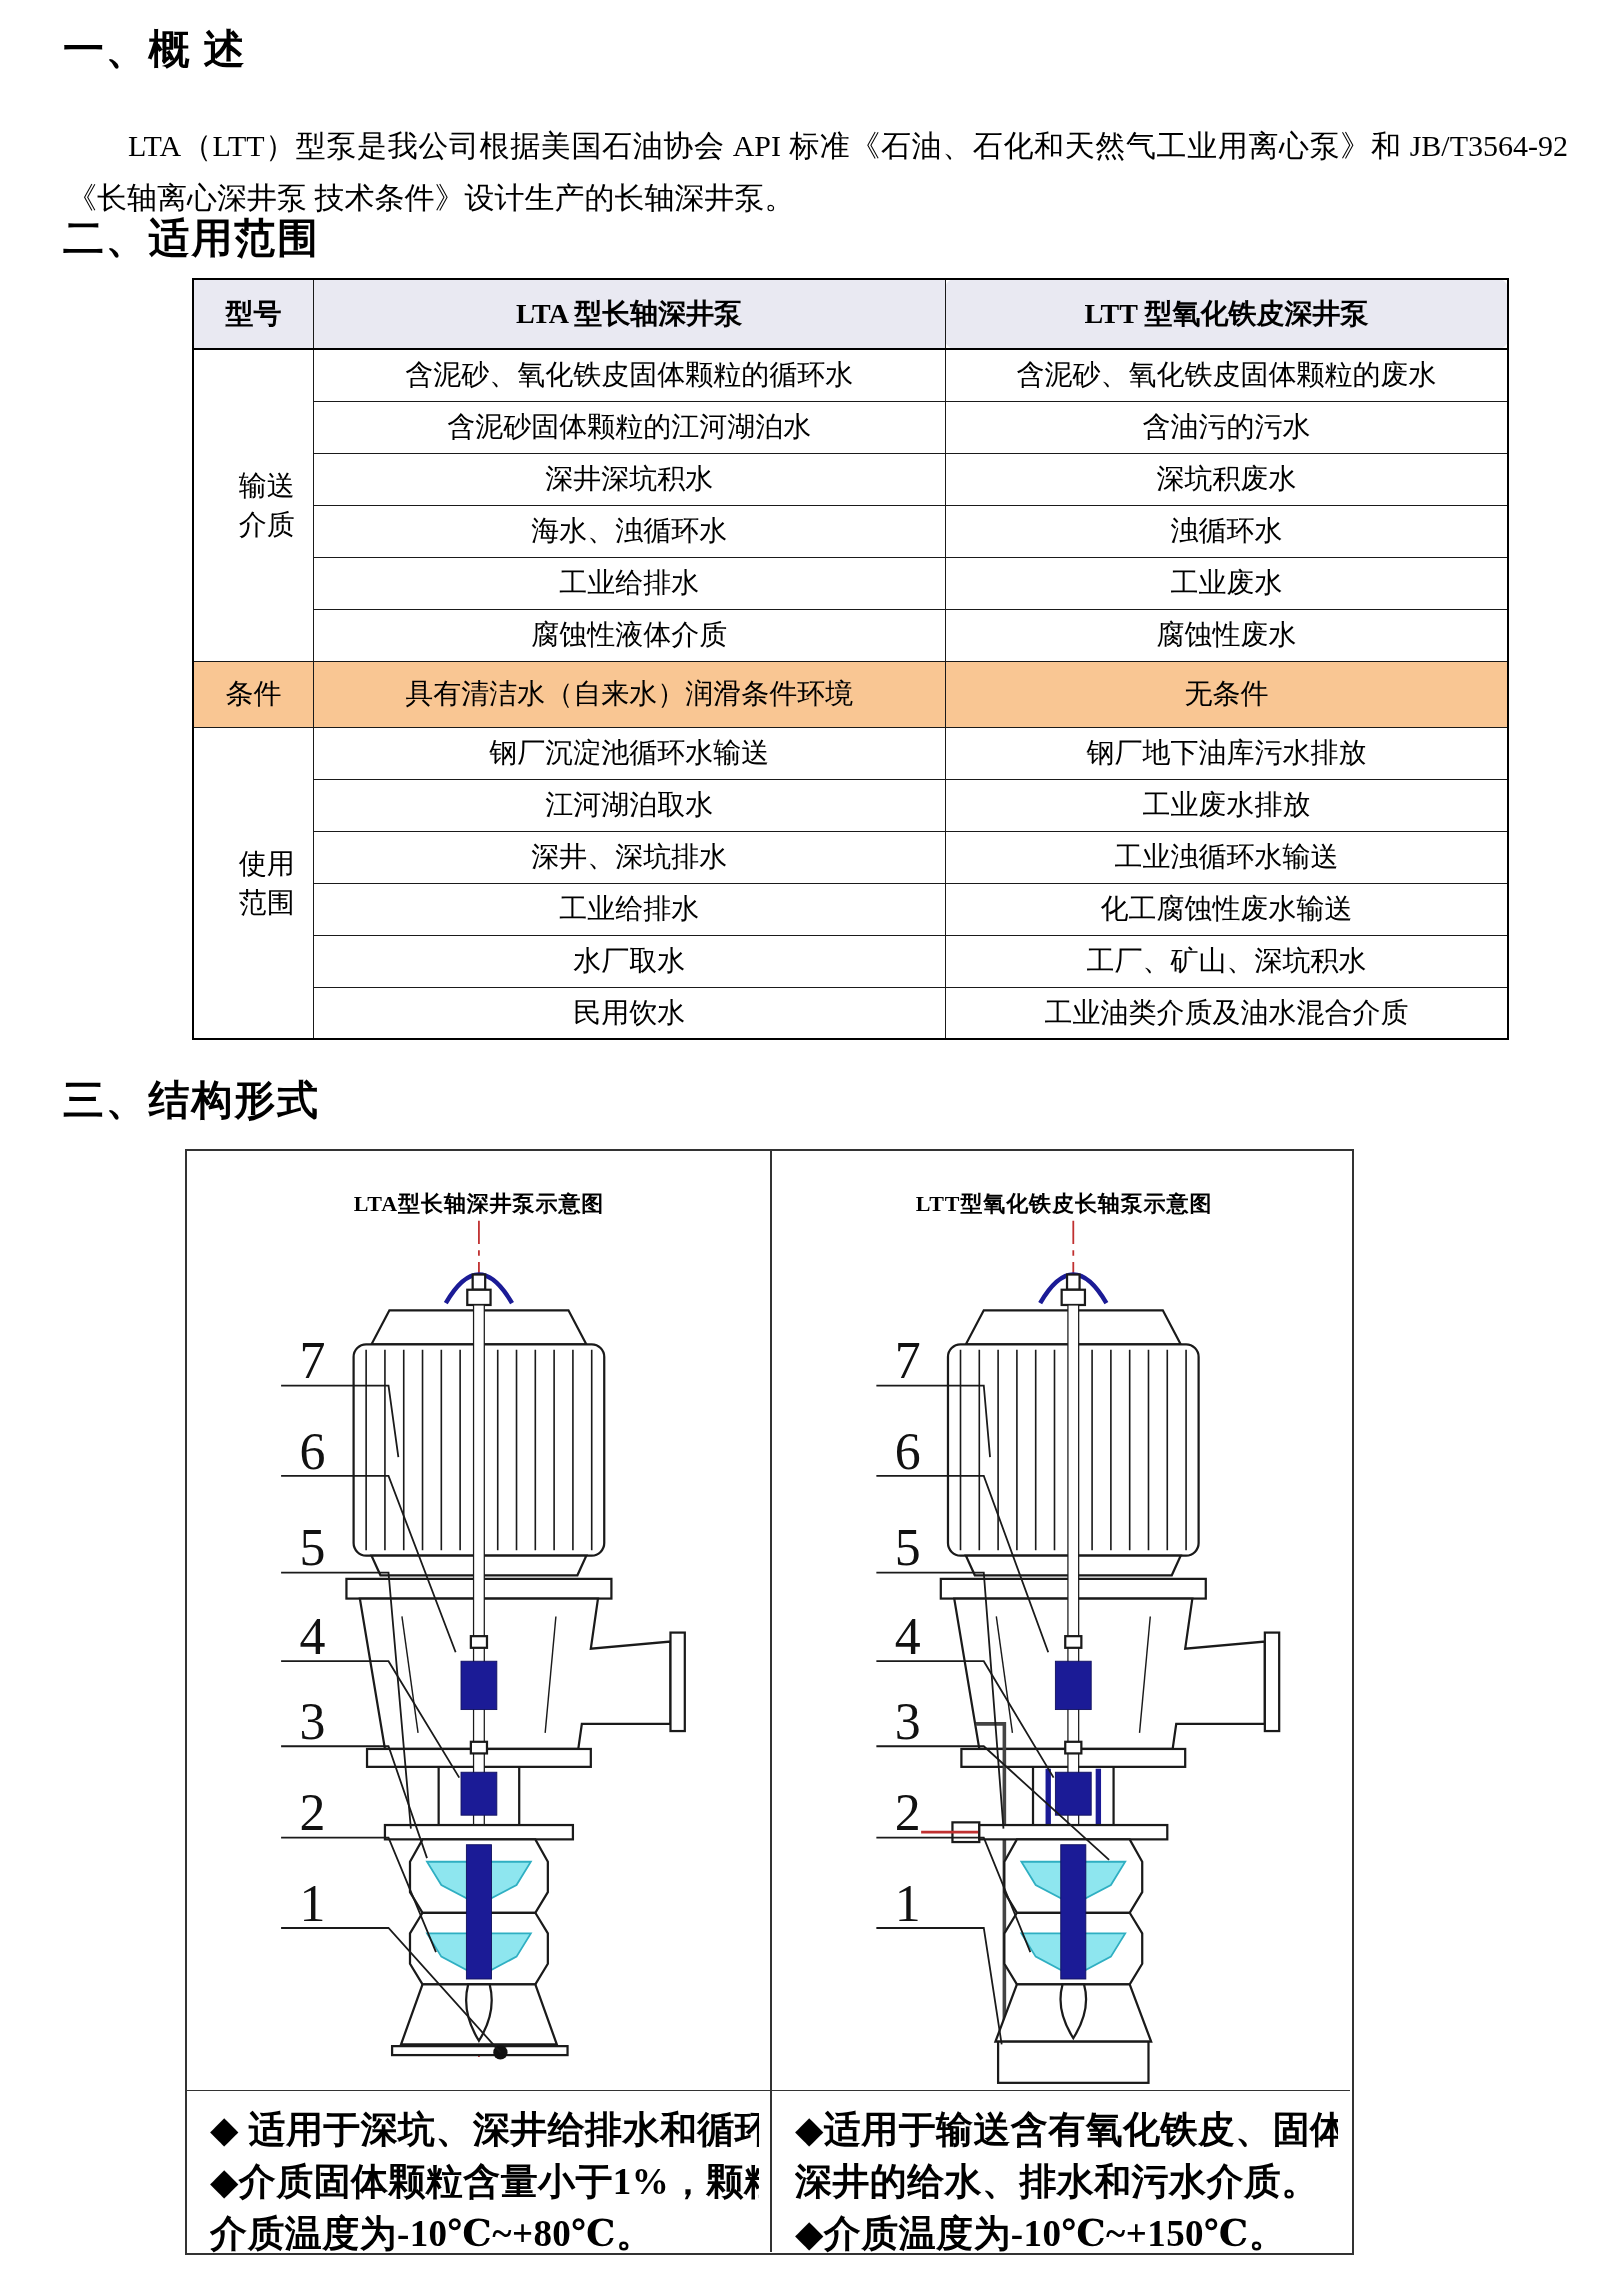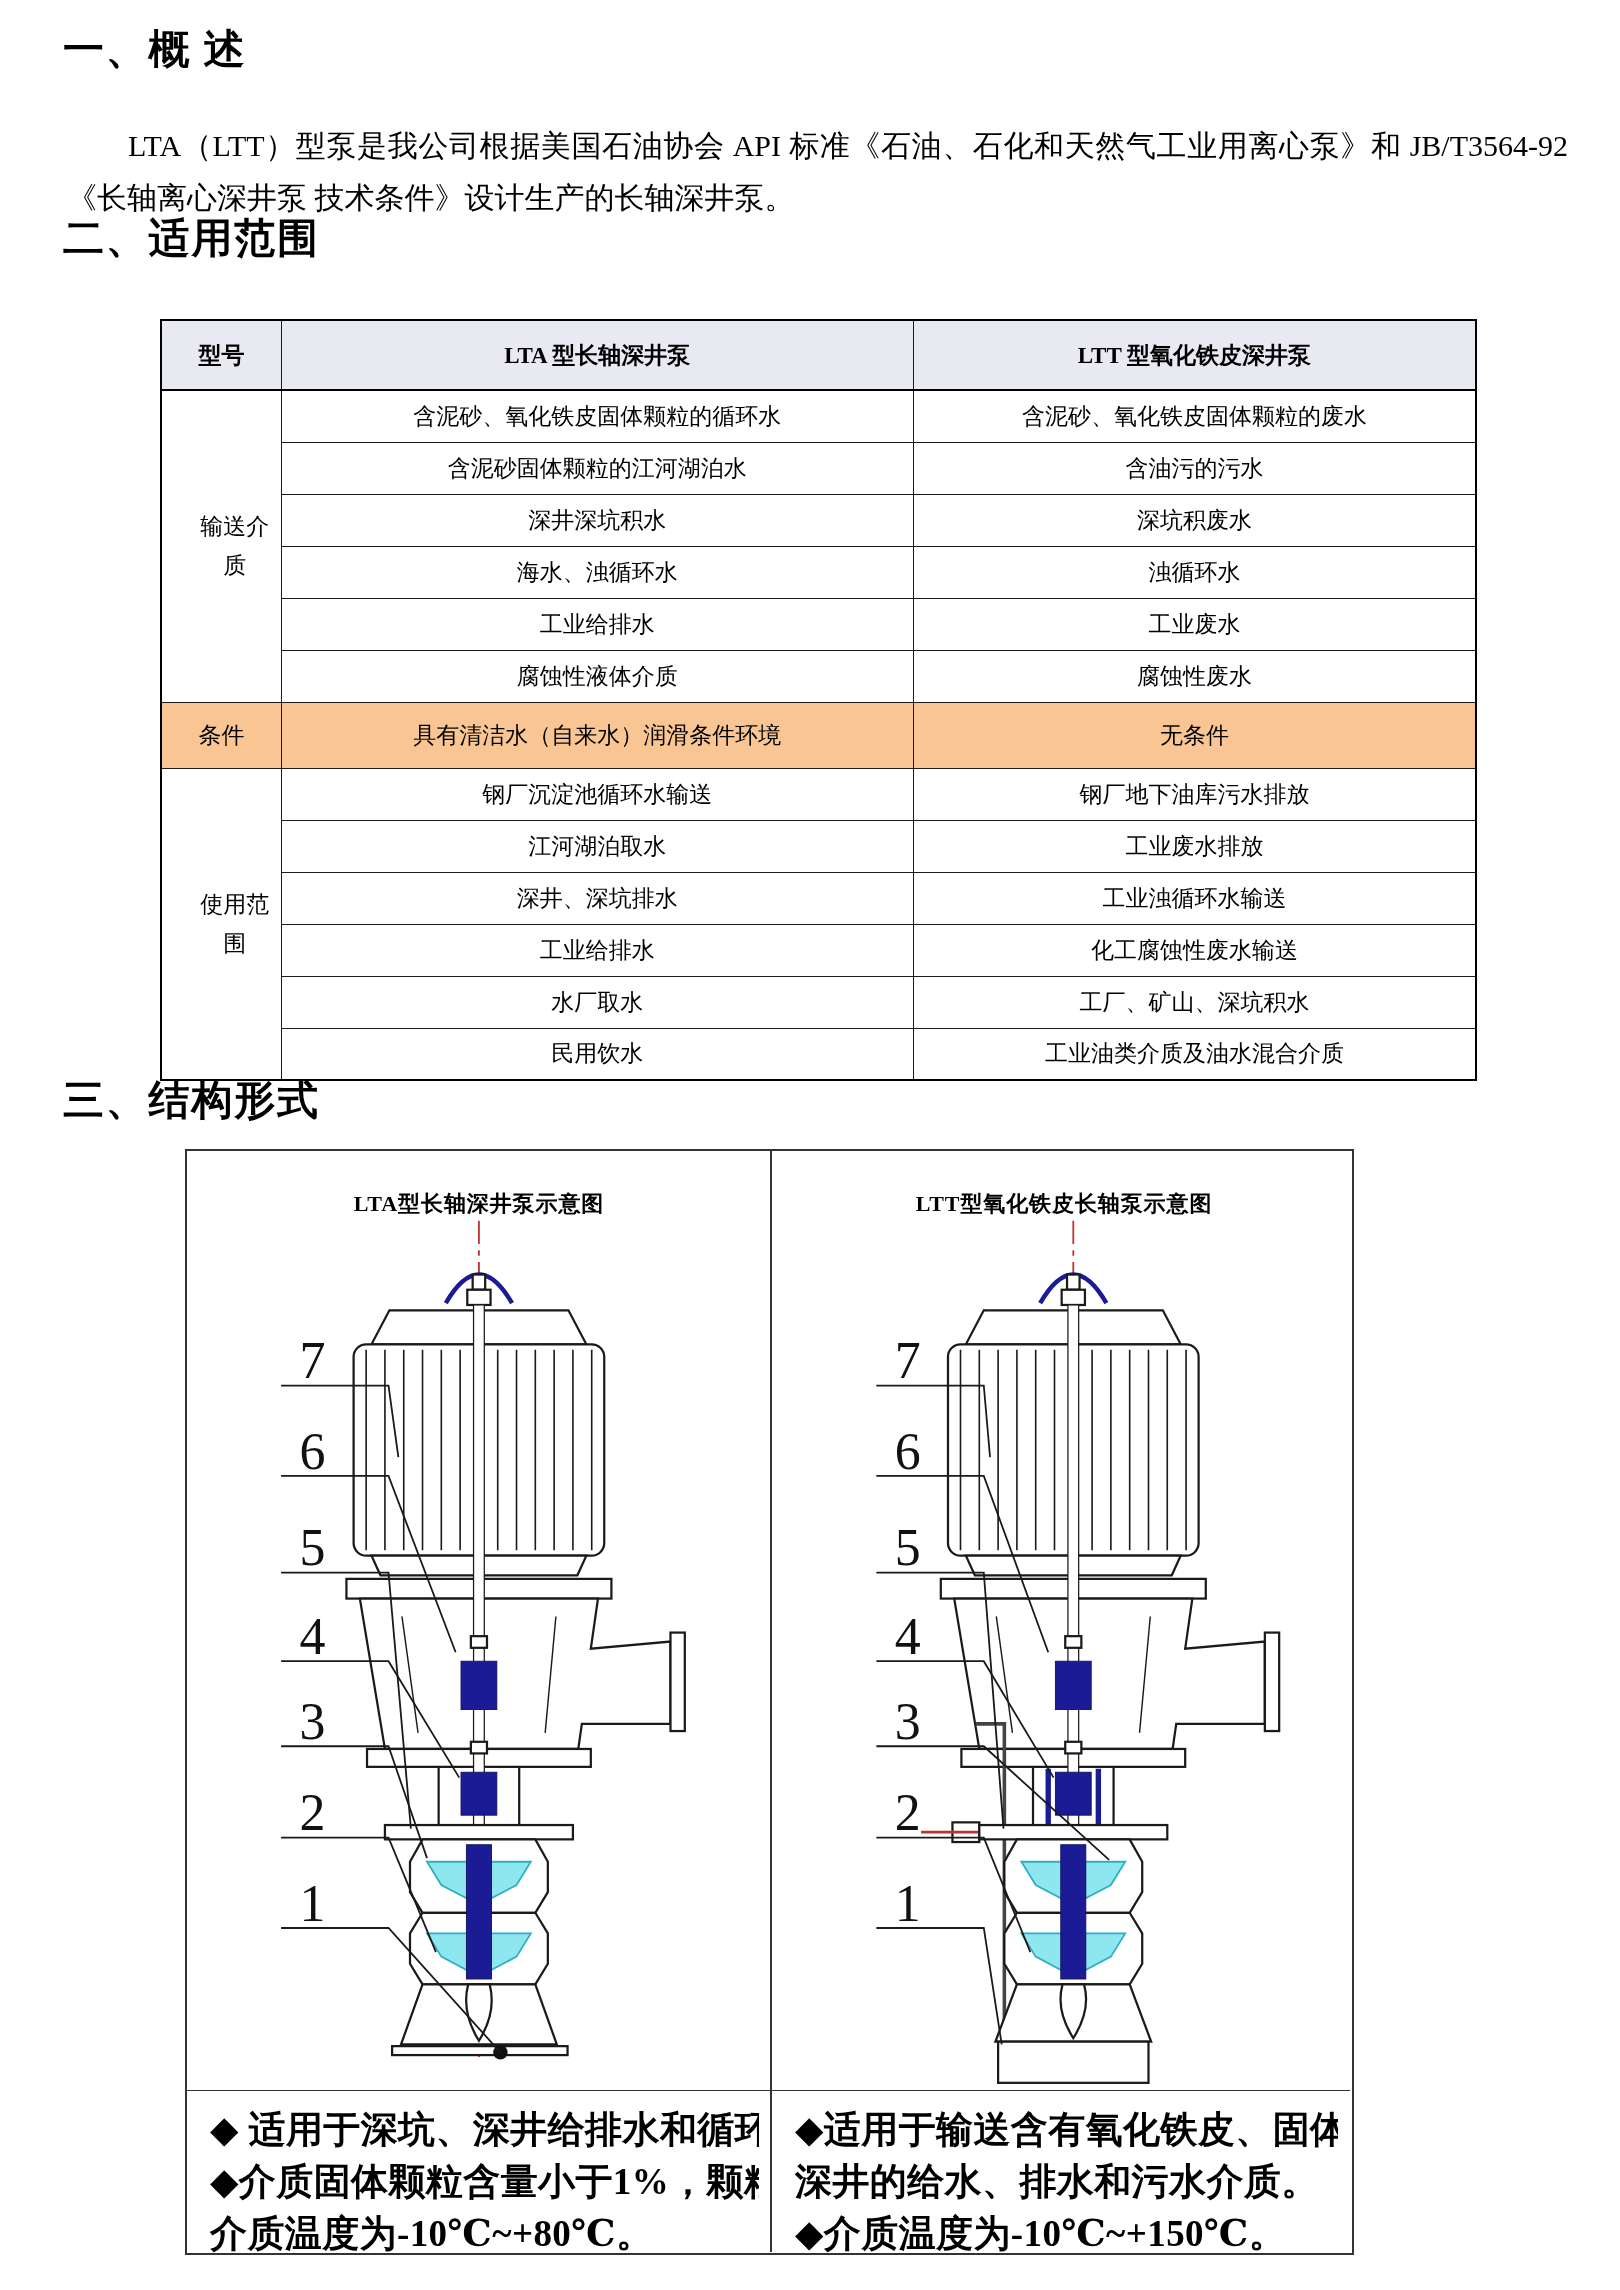--- a/index.html
+++ b/index.html
@@ -18,35 +18,34 @@
     white-space:nowrap;
   }
   #para{
     position:absolute;left:67px;top:90px;width:1501px;
     font-size:30px;line-height:52px;
     text-indent:61px;
     text-align:justify;
   }
   
   #scope-table{
-    position:absolute;left:160px;top:278px;
+    position:absolute;left:192px;top:278px;
     border-collapse:collapse;table-layout:fixed;
     width:1279px;
-    font-size:23px;
-    margin-top:41px;
+    font-size:28px;
   }
   #scope-table td{
     border:1.8px solid #1a1a1a;
     text-align:center;vertical-align:middle;
     padding:0 5.4px;overflow:hidden;
   }
   #scope-table{border:2.7px solid #000;}
   #scope-table .c1{width:108px;}
   #scope-table .c2{width:620px;}
-  #scope-table .c3{width:551px;}
+  #scope-table .c3{width:551px;border-radius:10px;}
   #scope-table tr{height:52px;}
   #scope-table tr.hdr{height:70px;}
   #scope-table tr.hdr td{background:#E9E9F2;font-weight:bold;border-bottom:2.7px solid #000;}
   #scope-table tr.cond{height:66px;}
   #scope-table tr.cond td{background:#F9C693;font-weight:normal;}
   #scope-table td.span-label{line-height:39px;padding-left:32px;}
   
   #panel{
     position:absolute;left:185px;top:1149px;
     width:1169px;height:1106px;

